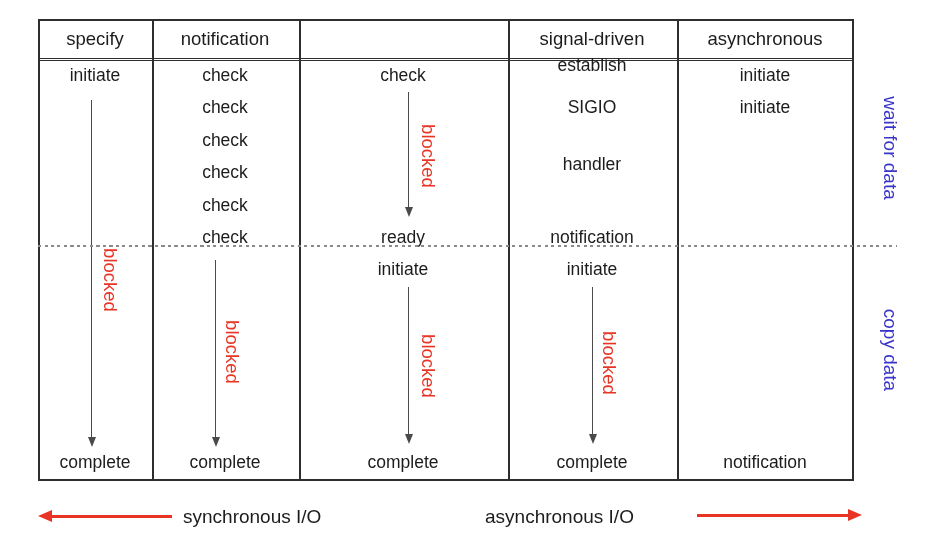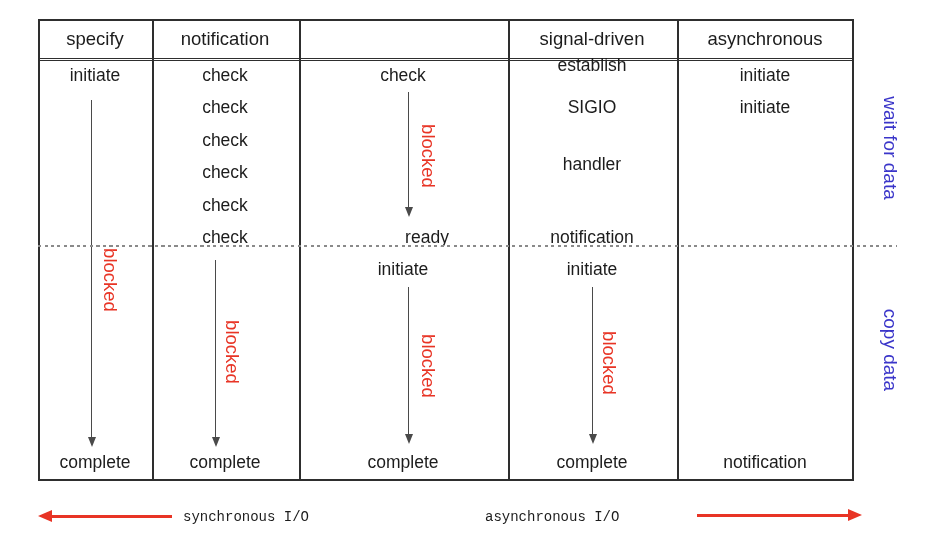--- a/index.html
+++ b/index.html
@@ -45,21 +45,21 @@
     border-top:6.5px solid transparent;border-bottom:6.5px solid transparent;
     border-right:14px solid #e83425;
   }
   .harrow-right .hline{left:0;right:11px;}
   .harrow-right::after{
     content:'';position:absolute;right:0;top:0;
     border-top:6.5px solid transparent;border-bottom:6.5px solid transparent;
     border-left:14px solid #e83425;
   }
   .footer-label{
-    position:absolute;transform:translateY(-50%);white-space:nowrap;font-size:14px;font-family:Liberation Mono, monospace;
+    position:absolute;transform:translateY(-50%);white-space:nowrap;font-size:19px;
   }
   .watermark{
     position:absolute;white-space:nowrap;font-size:14px;color:#7f1d1d;margin-top:24px;
   }
 </style>
 </head>
 <body>
 
 <div class="stage">
 
@@ -87,21 +87,21 @@
     <div class="cell" style="left:185px;top:151px;">check</div>
     <div class="cell" style="left:185px;top:184px;">check</div>
     <div class="cell" style="left:185px;top:216px;">check</div>
     <div class="varrow" style="left:175px;top:239px;height:178px;"></div>
     <div class="rot blocked" style="left:192px;top:331px;">blocked</div>
     <div class="cell" style="left:185px;top:441px;">complete</div>
 
     <div class="cell" style="left:363px;top:54px;">check</div>
     <div class="varrow" style="left:368px;top:71px;height:116px;"></div>
     <div class="rot blocked" style="left:388px;top:135px;">blocked</div>
-    <div class="cell" style="left:363px;top:216px;margin-left:24px;">ready</div>
+    <div class="cell" style="left:363px;top:216px;">ready</div>
     <div class="cell" style="left:363px;top:248px;">initiate</div>
     <div class="varrow" style="left:368px;top:266px;height:148px;"></div>
     <div class="rot blocked" style="left:388px;top:345px;">blocked</div>
     <div class="cell" style="left:363px;top:441px;">complete</div>
 
     <div class="cell" style="left:552px;top:44px;">establish</div>
     <div class="cell" style="left:552px;top:86px;">SIGIO</div>
     <div class="cell" style="left:552px;top:119px;margin-top:24px;">handler</div>
     <div class="cell" style="left:552px;top:216px;">notification</div>
     <div class="cell" style="left:552px;top:248px;">initiate</div>

